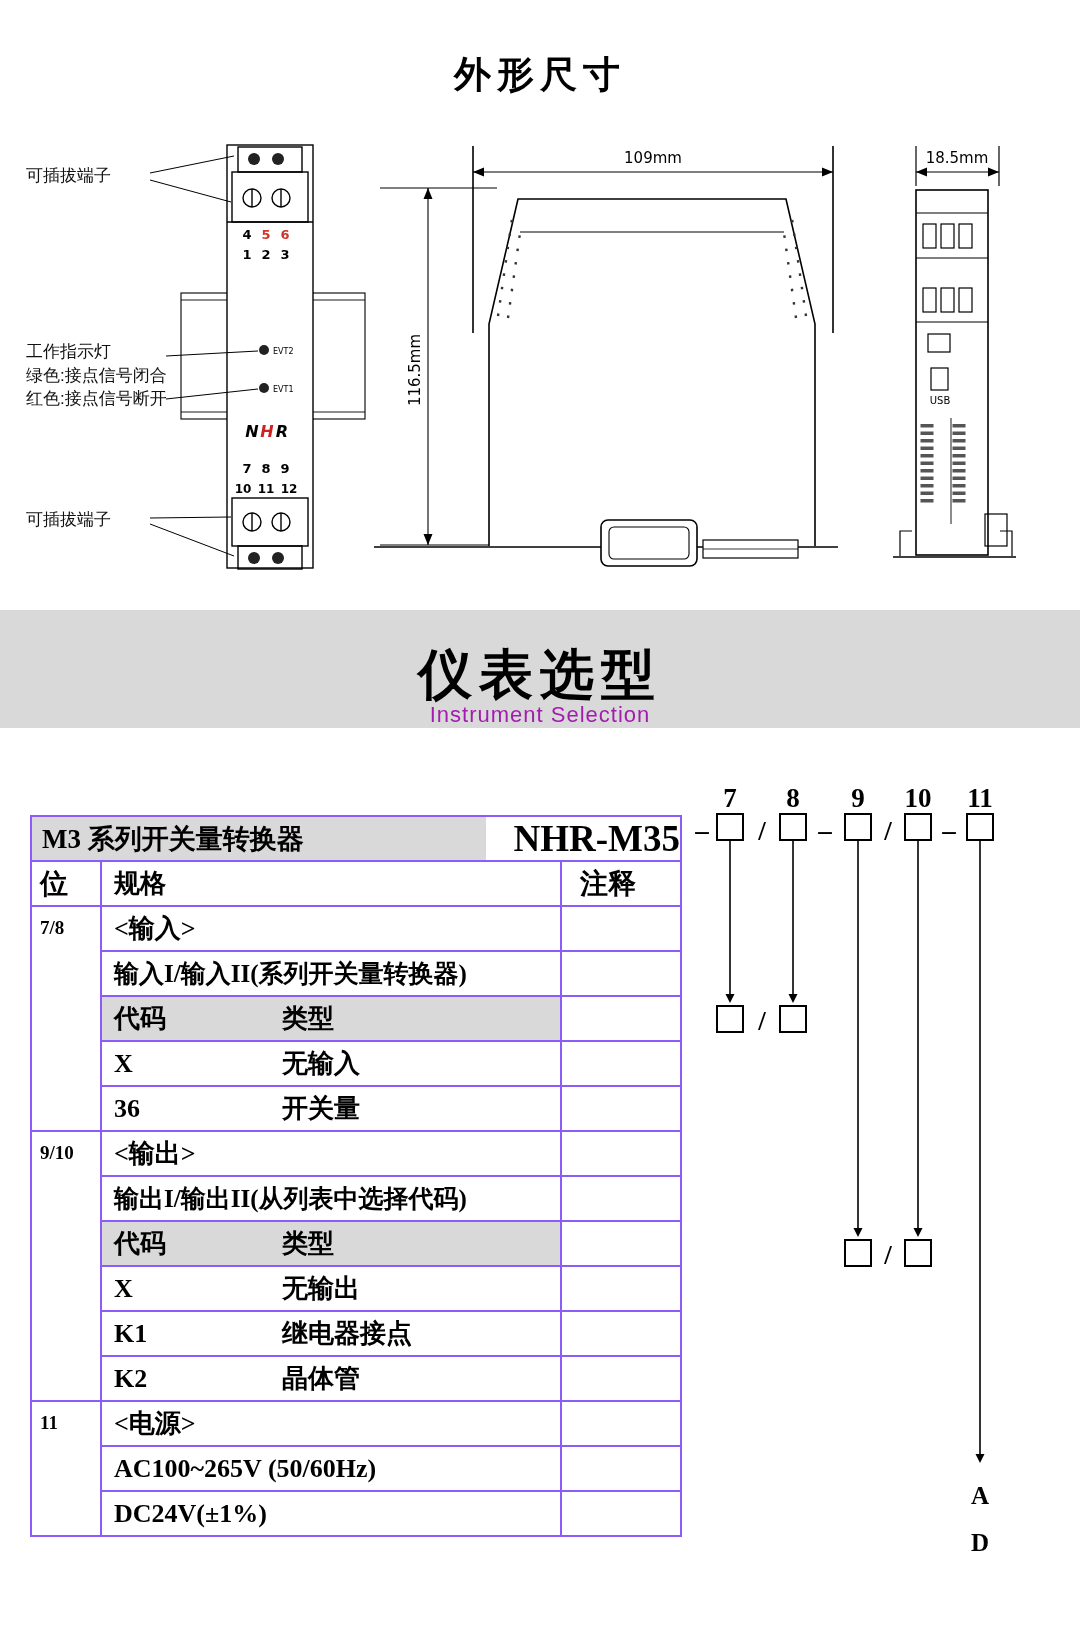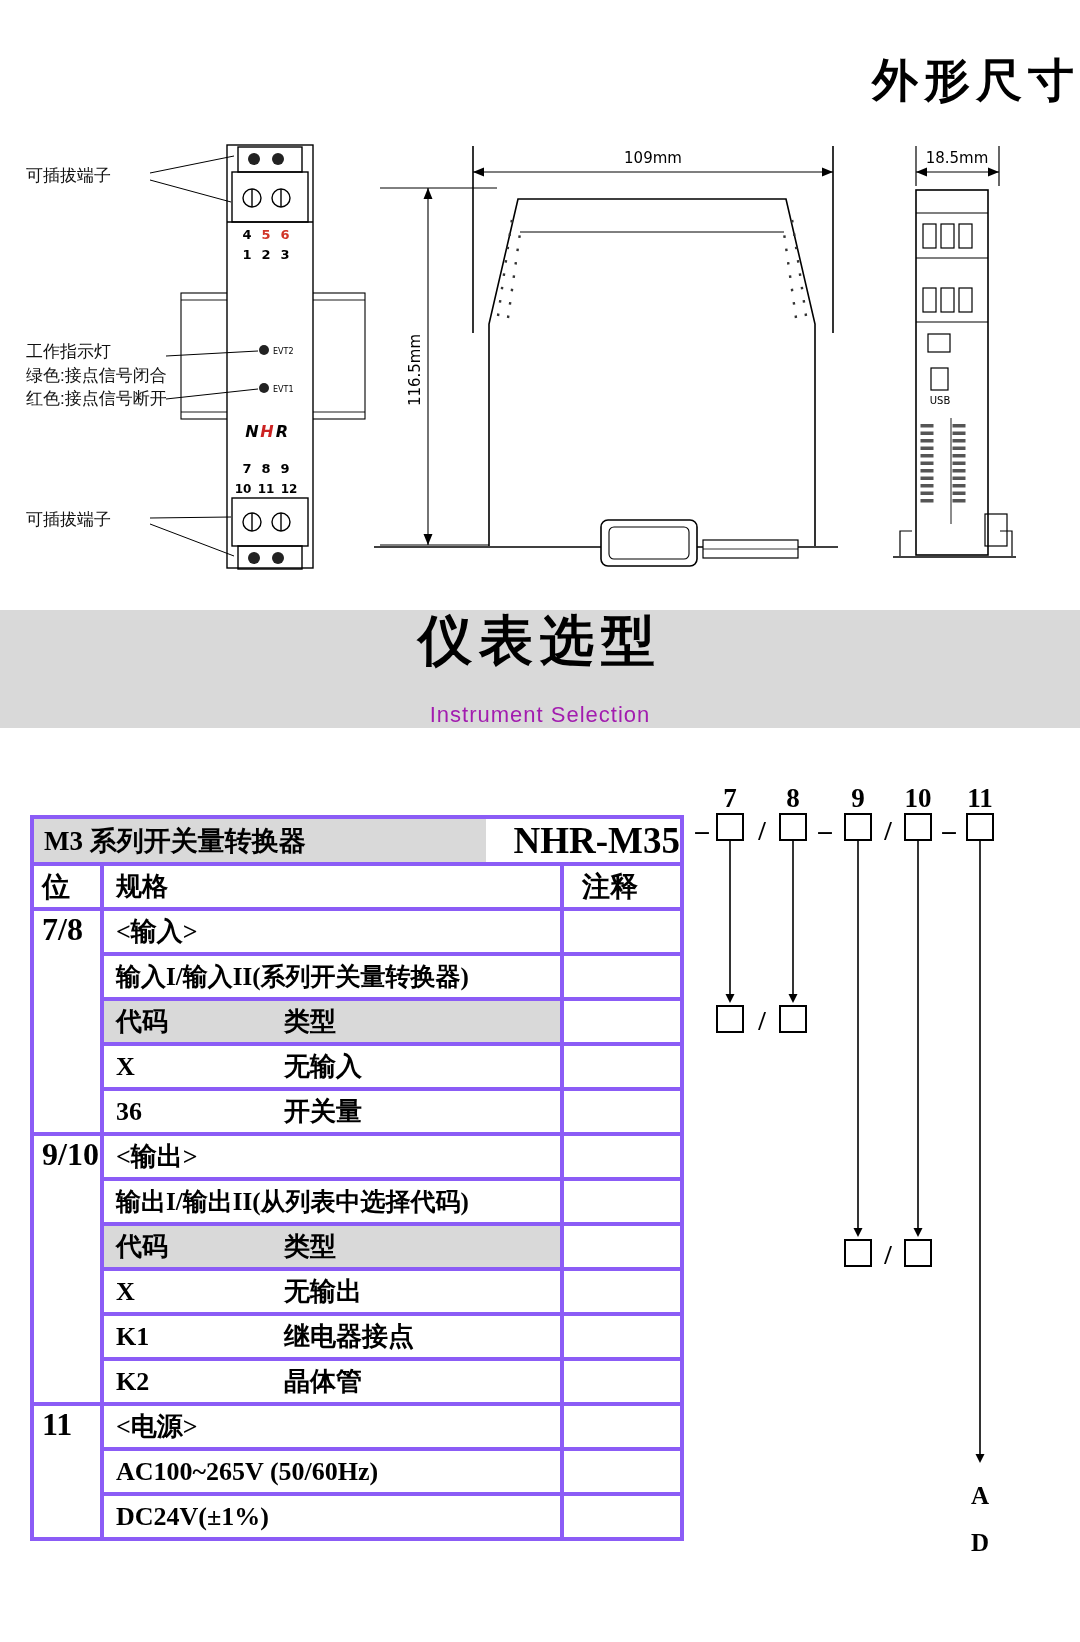--- a/index.html
+++ b/index.html
@@ -1,52 +1,52 @@
 <!DOCTYPE html>
 <html><head>
 <meta charset="utf-8">
 <style>
   *{box-sizing:border-box}
   html,body{margin:0;padding:0}
   body{width:1080px;height:1642px;position:relative;background:#fff;color:#000;
        font-family:"Liberation Sans","DejaVu Sans",sans-serif;overflow:hidden}
 
   .dim-section{position:absolute;left:0;top:0;width:1080px;height:610px;background:#fff}
-  .page-title{position:absolute;left:0;top:50px;width:100%;text-align:right;
-              font-size:46px;font-weight:700;letter-spacing:6px}
+  .page-title{position:absolute;left:0;top:50px;width:100%;text-align:center;
+              font-size:37px;font-weight:700;letter-spacing:6px}
   .drawing{position:absolute;left:0;top:0}
 
   .t-label{font-size:17px;fill:#111;font-family:"Liberation Sans","DejaVu Sans",sans-serif}
   .t-num{font-size:13px;font-weight:700;fill:#000;font-family:"DejaVu Sans",sans-serif;text-anchor:middle}
   .t-num.small{font-size:12px}
   .t-num.red{fill:#d13528}
   .t-dim{font-size:15px;fill:#000;font-family:"DejaVu Sans",sans-serif;text-anchor:middle}
   .t-tiny{font-size:8px;fill:#000;font-family:"DejaVu Sans",sans-serif}
   .t-usb{font-size:10px;fill:#000;font-family:"DejaVu Sans",sans-serif;text-anchor:middle}
   .t-logo{font-size:16px;font-weight:700;font-style:italic;text-anchor:middle;
           font-family:"DejaVu Sans",sans-serif}
   .t-logo.red{fill:#cc2222}
 
   .banner{position:absolute;left:0;top:610px;width:1080px;height:118px;background:#d9d9d9;
-          display:flex;flex-direction:column;align-items:center;justify-content:space-between}
+          display:flex;flex-direction:column;align-items:center;justify-content:flex-end}
   .banner-title{font-size:54px;font-weight:700;letter-spacing:7px;line-height:60px}
   .banner-subtitle{font-size:22px;color:#a21caf;letter-spacing:1px;margin-top:-2px}
 
   .sel-section{position:absolute;left:0;top:728px;width:1080px;height:914px;background:#fff}
   .sel-table{position:absolute;left:30px;top:87px;width:650px;border-collapse:collapse;
              table-layout:fixed;font-family:"Liberation Serif","DejaVu Serif",serif;font-weight:700}
-  .sel-table td{border:4px solid #8b5cf6;height:45px;padding:0 0 0 12px;font-size:26px;
+  .sel-table td{border:2px solid #8b5cf6;height:45px;padding:0 0 0 12px;font-size:26px;
                 vertical-align:middle;overflow:hidden;white-space:nowrap}
   .r-series td{padding:0}
   .series-row{display:flex;align-items:center;height:100%}
   .series-band{background:#d9d9d9;width:504px;height:100%;display:flex;align-items:center;
                padding-left:10px;font-size:27px}
   .model-label{padding-left:28px;font-size:37px}
   td.c-pos{padding-left:8px;font-size:28px}
-  td.pos-span{vertical-align:top;padding-left:8px;font-size:32px}
+  td.pos-span{vertical-align:top;padding-top:10px;padding-left:8px;font-size:19px}
   td.c-note{padding-left:18px;font-size:28px}
   td.desc{font-size:25px}
   .codehead{background:#d9d9d9}
   .code-col{display:inline-block;width:168px}
 
   .overlay{position:absolute;left:0;top:0;pointer-events:none}
   .d-num,.d-sep{font-family:"Liberation Serif","DejaVu Serif",serif;font-size:27px;
                 font-weight:700;text-anchor:middle;fill:#000}
   .d-code{font-family:"Liberation Serif","DejaVu Serif",serif;font-size:25px;
           font-weight:700;text-anchor:middle;fill:#000}

